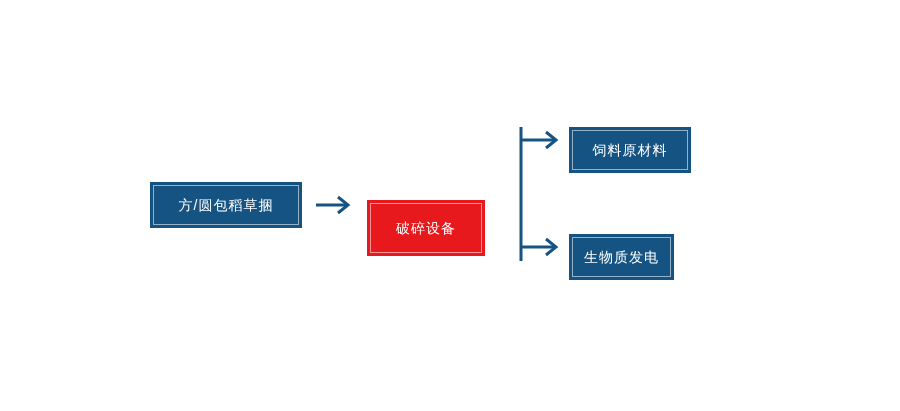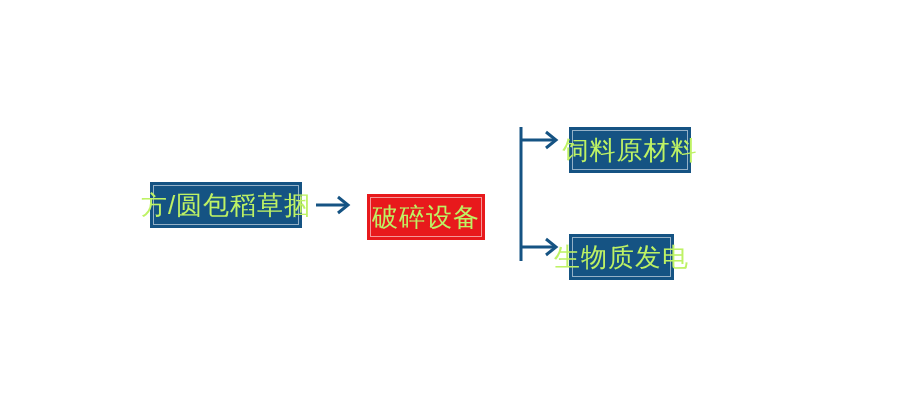--- a/index.html
+++ b/index.html
@@ -16,22 +16,22 @@
   #canvas {
     position: relative;
     width: 900px;
     height: 411px;
   }
   .node {
     position: absolute;
     display: flex;
     align-items: center;
     justify-content: center;
-    color: #bef264;
-    font-size: 26px;
+    color: #ffffff;
+    font-size: 14px;
     letter-spacing: 1px;
     white-space: nowrap;
     box-sizing: border-box;
   }
   .node-blue {
     background: #155383;
   }
   .node-red {
     background: #e8191c;
   }
@@ -64,21 +64,21 @@
     <span class="node-label">方/圆包稻草捆</span>
   </div>
 
   <svg class="arrow-svg" style="left:314px; top:192px;" width="44" height="26" viewBox="0 0 44 26">
     <g fill="none" stroke="#155383" stroke-width="3">
       <line x1="2" y1="13" x2="32" y2="13"></line>
       <polyline points="24,5 34,13 24,21" stroke-linejoin="miter"></polyline>
     </g>
   </svg>
 
-  <div class="node node-red" style="left:367px; top:194px; width:118px; height:46px;text-align:center;">
+  <div class="node node-red" style="left:367px; top:200px; width:118px; height:56px;text-align:center;">
     <span class="node-inner-border"></span>
     <span class="node-label">破碎设备</span>
   </div>
 
   <svg class="arrow-svg" style="left:518px; top:126px;" width="10" height="136" viewBox="0 0 10 136">
     <line x1="3" y1="1" x2="3" y2="135" stroke="#155383" stroke-width="3"></line>
   </svg>
 
   <svg class="arrow-svg" style="left:518px; top:127px;" width="48" height="26" viewBox="0 0 48 26">
     <g fill="none" stroke="#155383" stroke-width="3">

